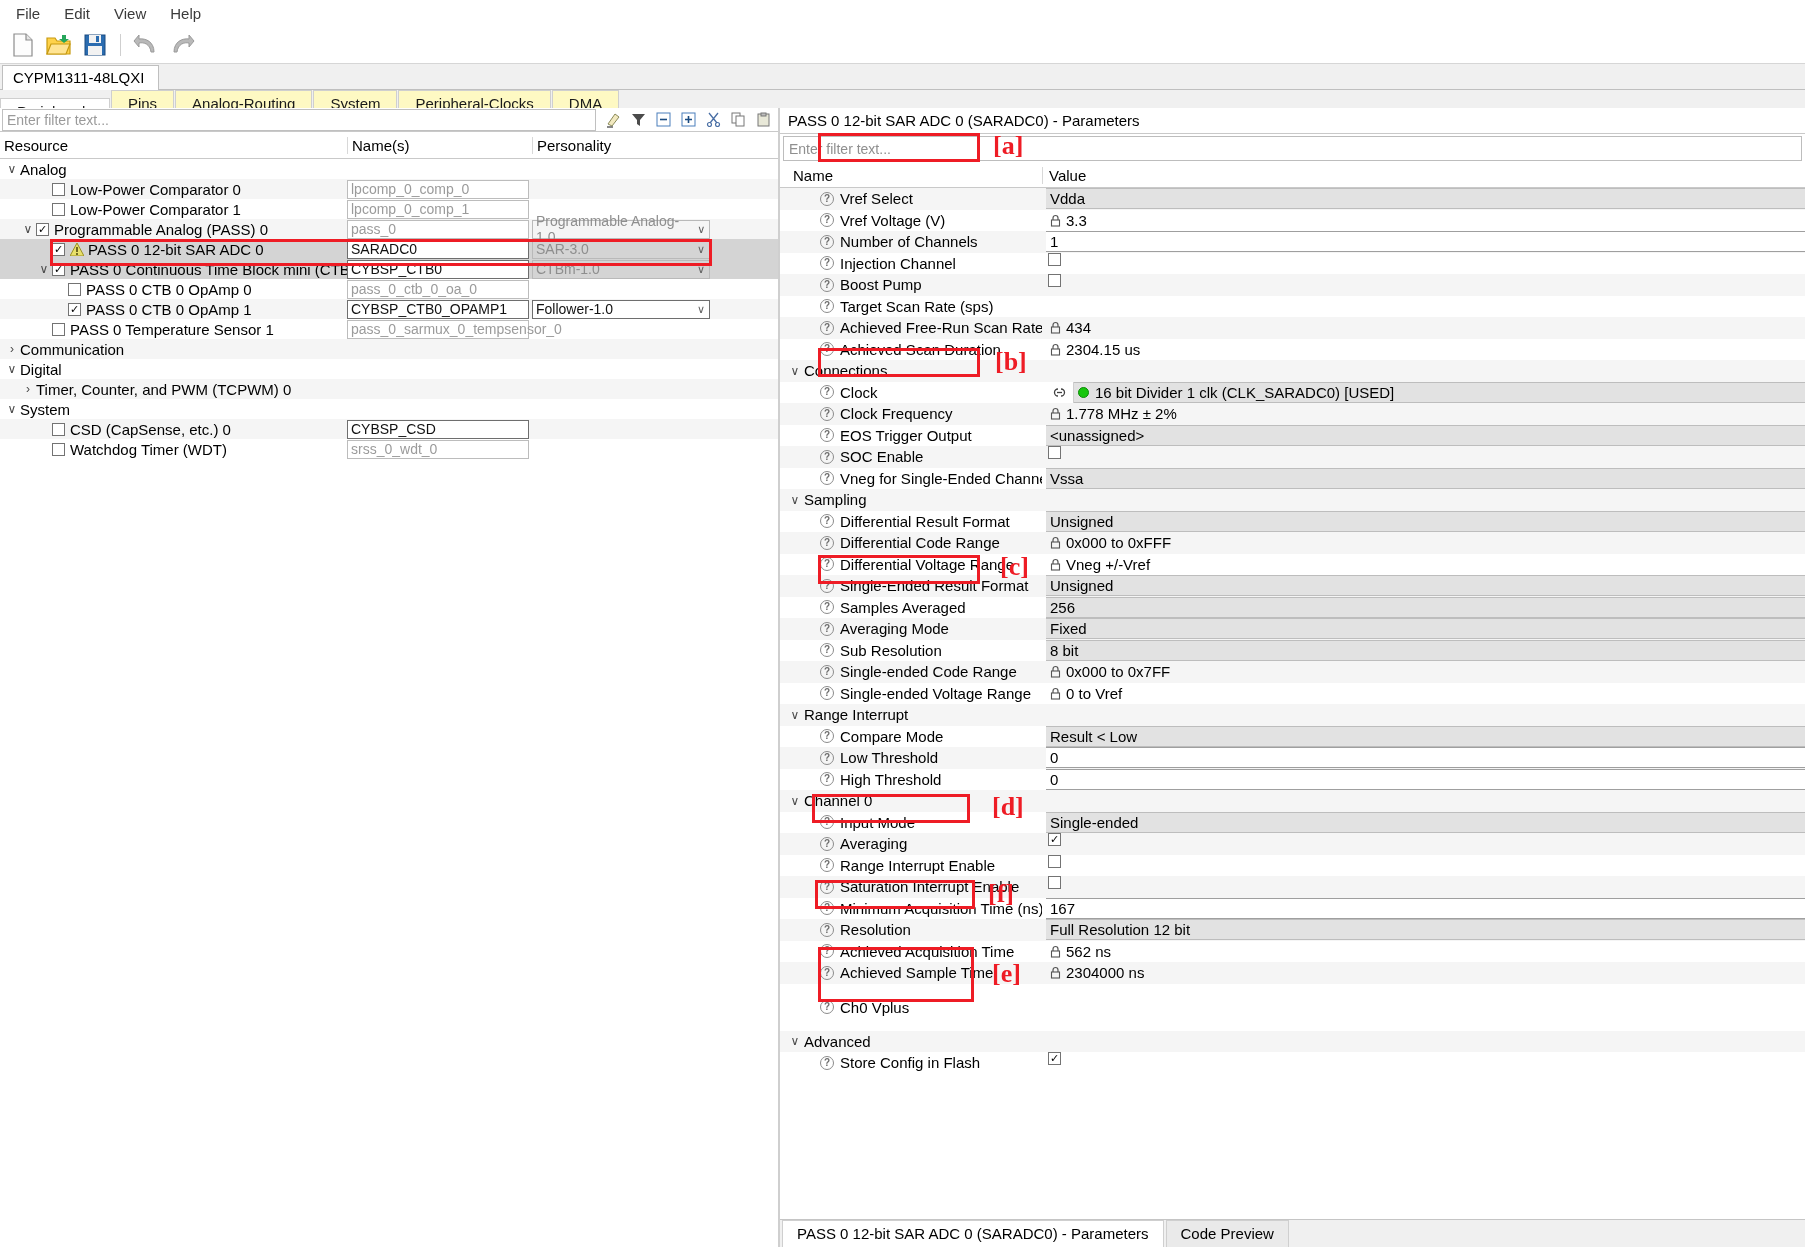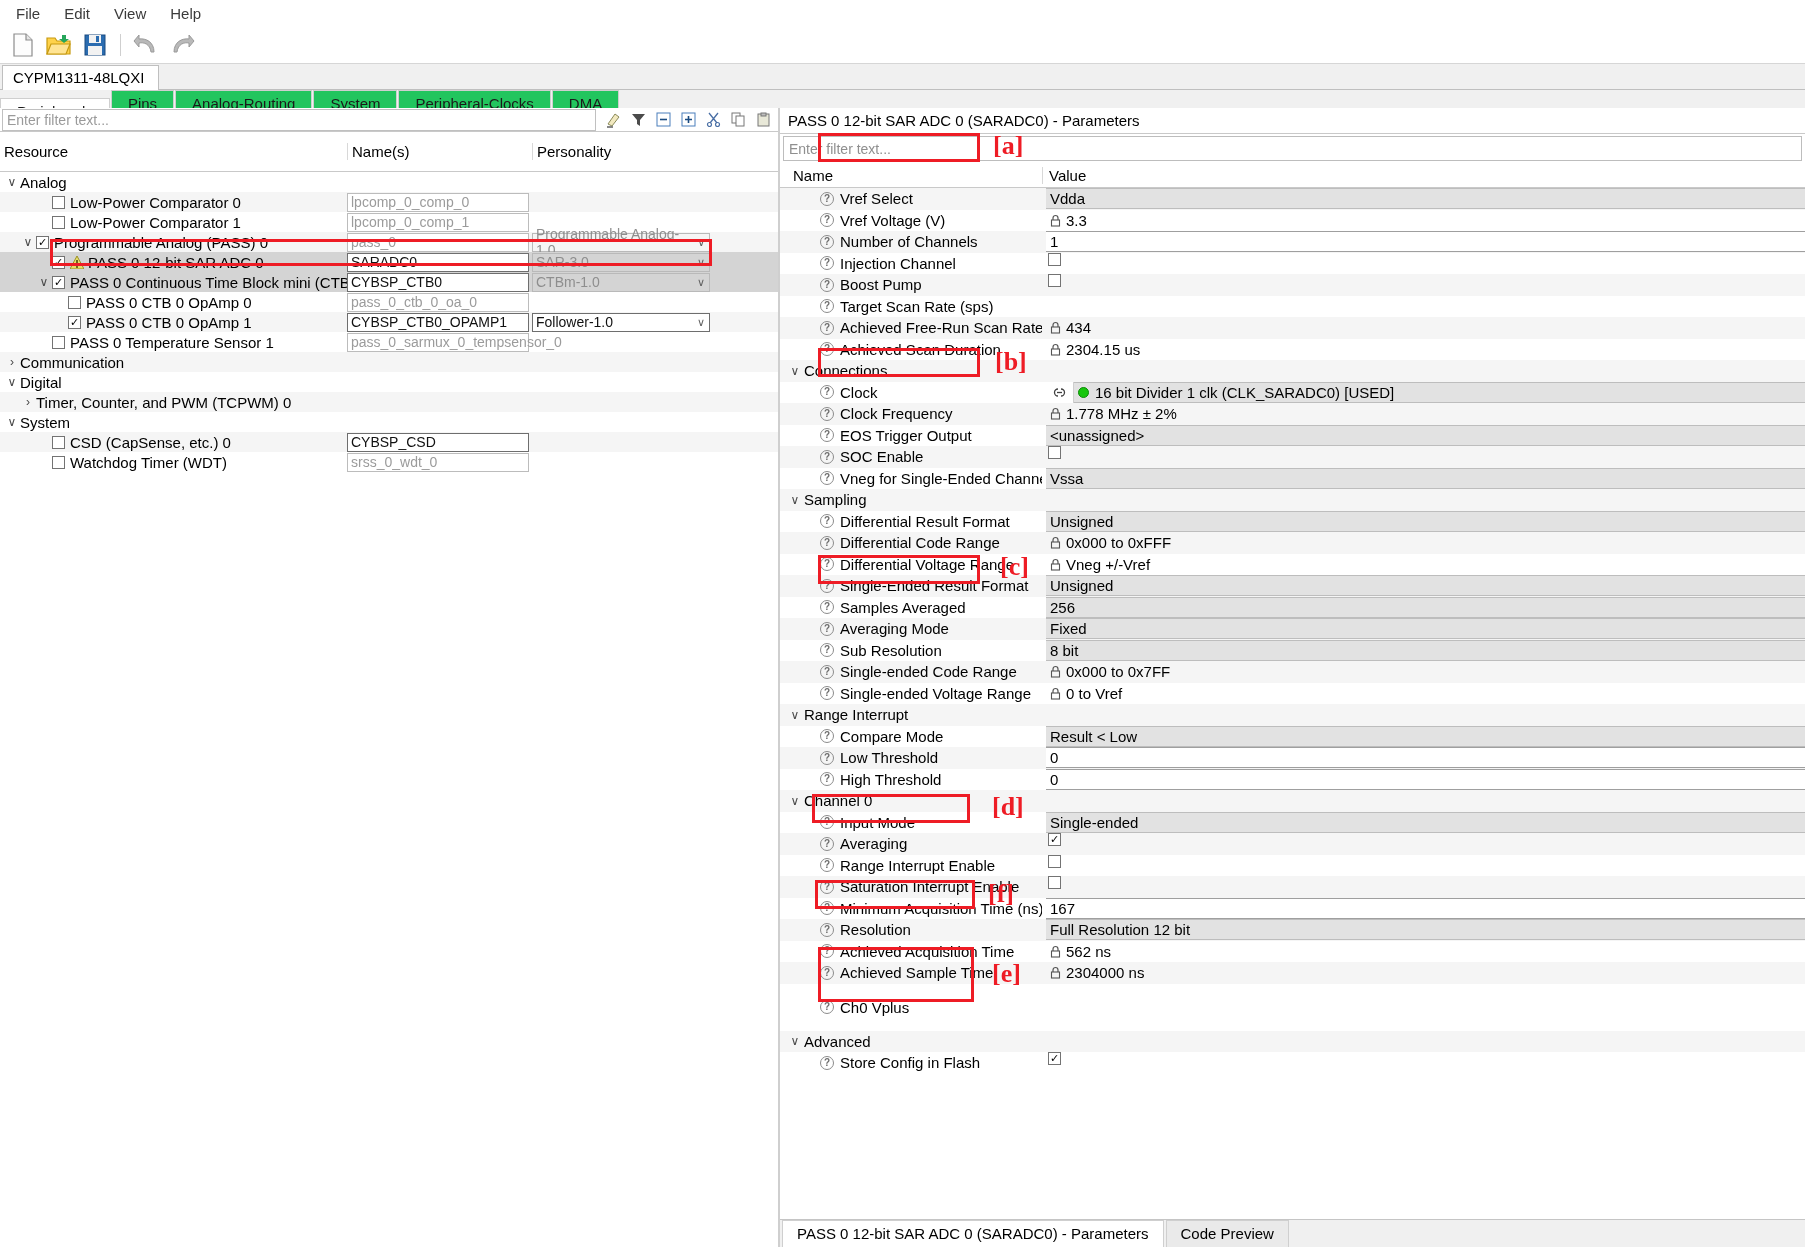--- a/index.html
+++ b/index.html
@@ -44,21 +44,21 @@
   }
 
   
   .maintabs {
     height: 28px; background: #f0f0f0; display: flex; align-items: flex-end;
     border-bottom: 1px solid #bfbfbf;
   }
   .mtab {
     padding: 4px 16px 5px 16px; font-size: 15px;
     border: 1px solid #cfcfcf; border-bottom: none;
-    background: #22c55e; margin-right: 1px; color: #1a1a1a;
+    background: #fef9c3; margin-right: 1px; color: #1a1a1a;
   }
   .mtab.active { background: #ffffff; position: relative; top: 9px; padding-bottom: 6px; }
 
   
   .panes { position: absolute; top: 108px; left: 0; width: 1805px; height: 1139px; display: flex; }
   .left-pane { width: 780px; height: 100%; border-right: 2px solid #cfcfcf; position: relative; background:#fff; }
   .right-pane { width: 1025px; height: 100%; position: relative; background:#fff; }
 
   
   .filterrow {
@@ -68,21 +68,21 @@
   .filterbox {
     flex: 1; height: 22px; border: 1px solid #c0c0c0; margin: 0 2px;
     display: flex; align-items: center; padding-left: 4px;
     color: #9a9a9a; font-size: 14px; background:#fff;
   }
   .filtericons { display:flex; align-items:center; gap: 7px; padding: 0 6px; }
   .ficon { width:18px; height:18px; display:flex; align-items:center; justify-content:center; }
 
   
   .tree-head {
-    display: flex; height: 40px; align-items: center;
+    display: flex; height: 27px; align-items: center;
     border-bottom: 1px solid #c9c9c9; font-size: 15px; background:#fff;
   }
   .th-res { width: 347px; padding-left: 4px; }
   .th-name { width: 185px; padding-left: 4px; border-left: 1px solid #d8d8d8; }
   .th-pers { flex:1; padding-left: 4px; border-left: 1px solid #d8d8d8; }
 
   .trow { display: flex; height: 20px; align-items: center; font-size: 15px; position: relative; }
   .trow.alt { background: #f5f5f5; }
   .trow.sel { background: #d4d4d4; }
   .c-res { width: 347px; display:flex; align-items:center; height: 20px; padding-left: 2px; overflow: hidden; white-space: nowrap; }

